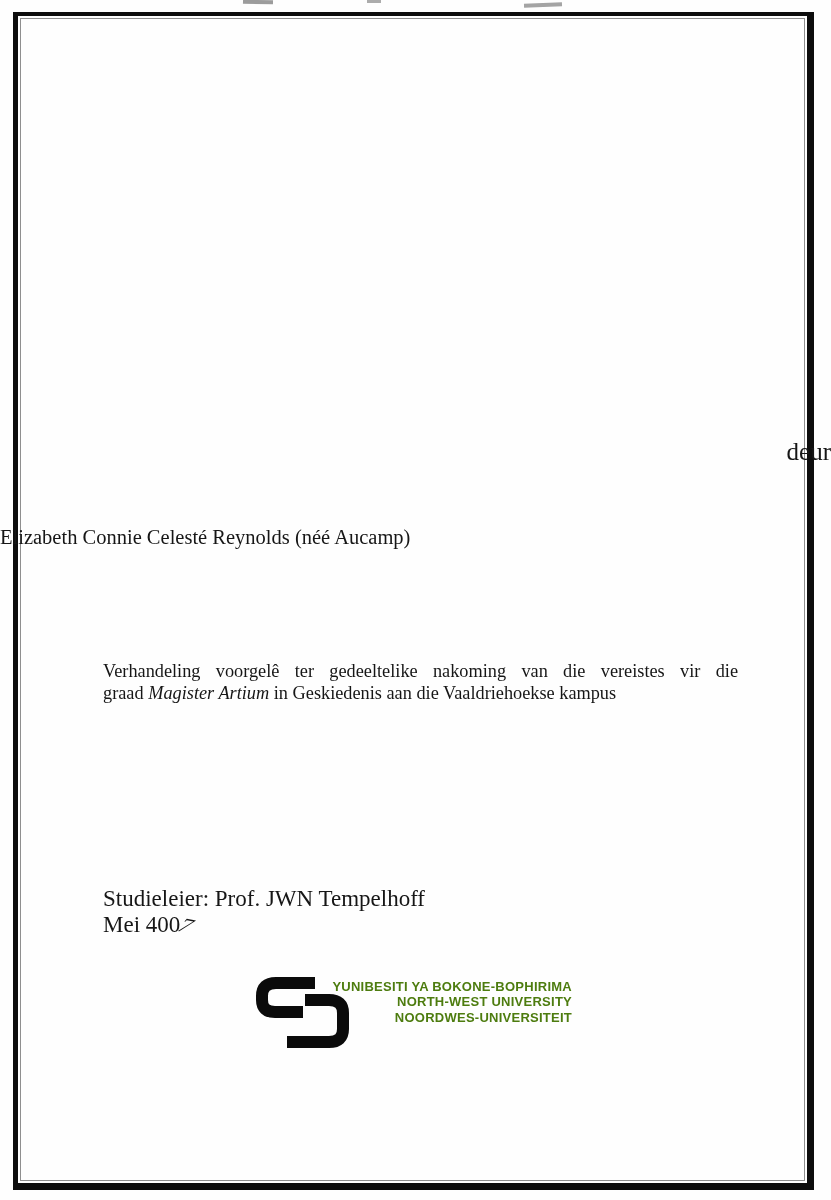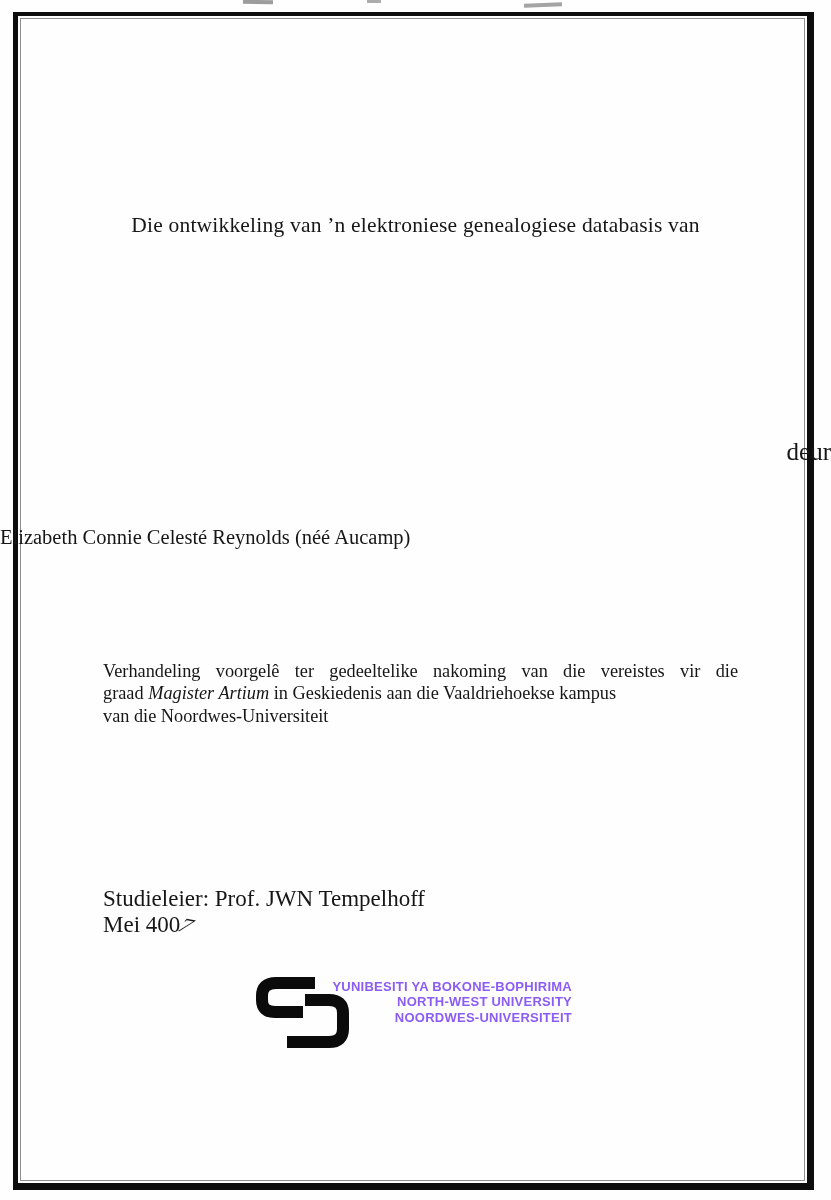--- a/index.html
+++ b/index.html
@@ -74,46 +74,44 @@
     width:330px; height:82px;
   }
   .logo-mark { position:absolute; left:0; top:4px; }
   .logo-text {
     position:absolute; left:62px; top:6px; width:254px;
     text-align:right;
     font-family:"Liberation Sans", sans-serif;
     font-size:13px; font-weight:700;
     letter-spacing:.25px;
     line-height:15.4px;
-    color:#8b5cf6;
+    color:#4d7c0f;
     white-space:nowrap;
   }
 </style>
 </head>
 <body>
 
 <div class="artifact a1"></div>
 <div class="artifact a2"></div>
 <div class="artifact a3"></div>
 
 <div class="frame">
   <div class="frame-inner"></div>
 </div>
 
 <div class="title">
-  <div>Die ontwikkeling van ’n elektroniese genealogiese databasis van</div>
 </div>
 
 <div class="byline-label">deur</div>
 <div class="author">Elizabeth Connie Celesté Reynolds (néé Aucamp)</div>
 
 <div class="statement">
   <div class="justified">Verhandeling voorgelê ter gedeeltelike nakoming van die vereistes vir die</div>
   <div><span>graad </span><i>Magister Artium</i><span> in Geskiedenis aan die Vaaldriehoekse kampus</span></div>
-  <div>van die Noordwes-Universiteit</div>
 </div>
 
 <div class="supervisor-block">
   <div>Studieleier: Prof. JWN Tempelhoff</div>
   <div><span>Mei 400</span><span class="date-seven">7</span></div>
 </div>
 
 <div class="logo">
   <svg class="logo-mark" width="95" height="75" viewBox="0 0 95 75" aria-hidden="true">
     <path d="M 59 6 H 20 Q 6 6 6 19 V 23 Q 6 35 19 35 H 47" fill="none" stroke="#0b0b0b" stroke-width="12"></path>

